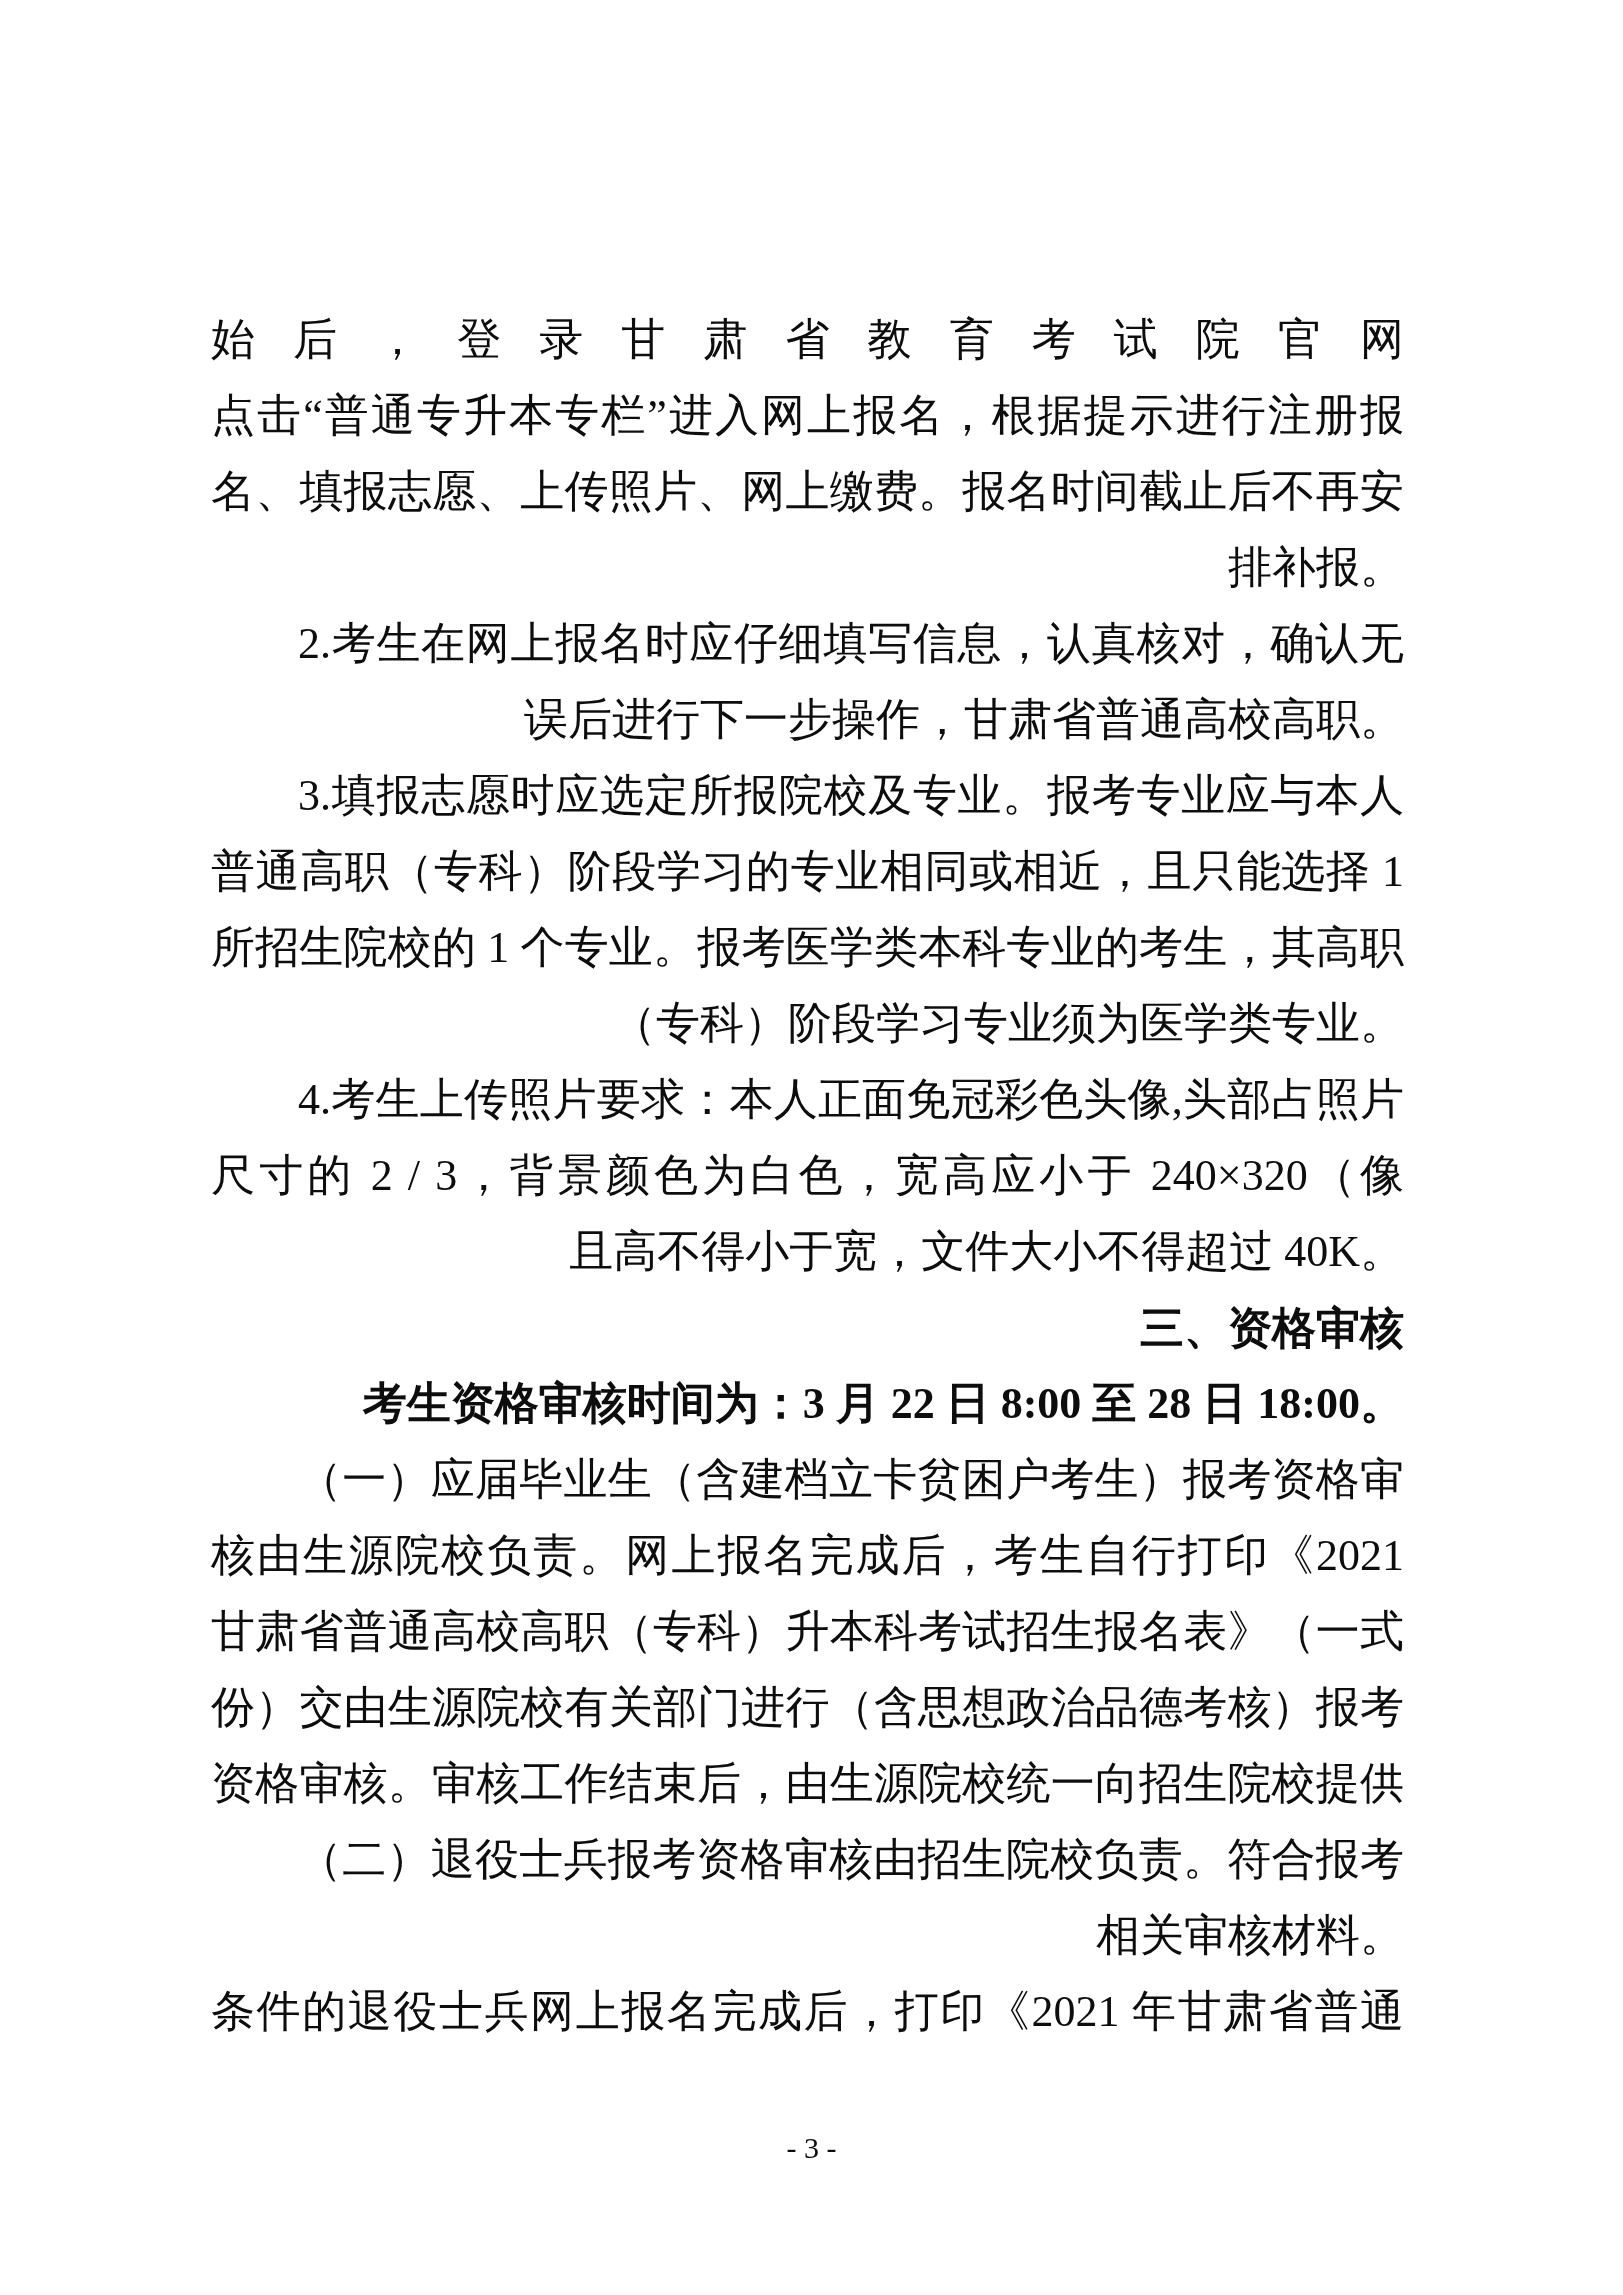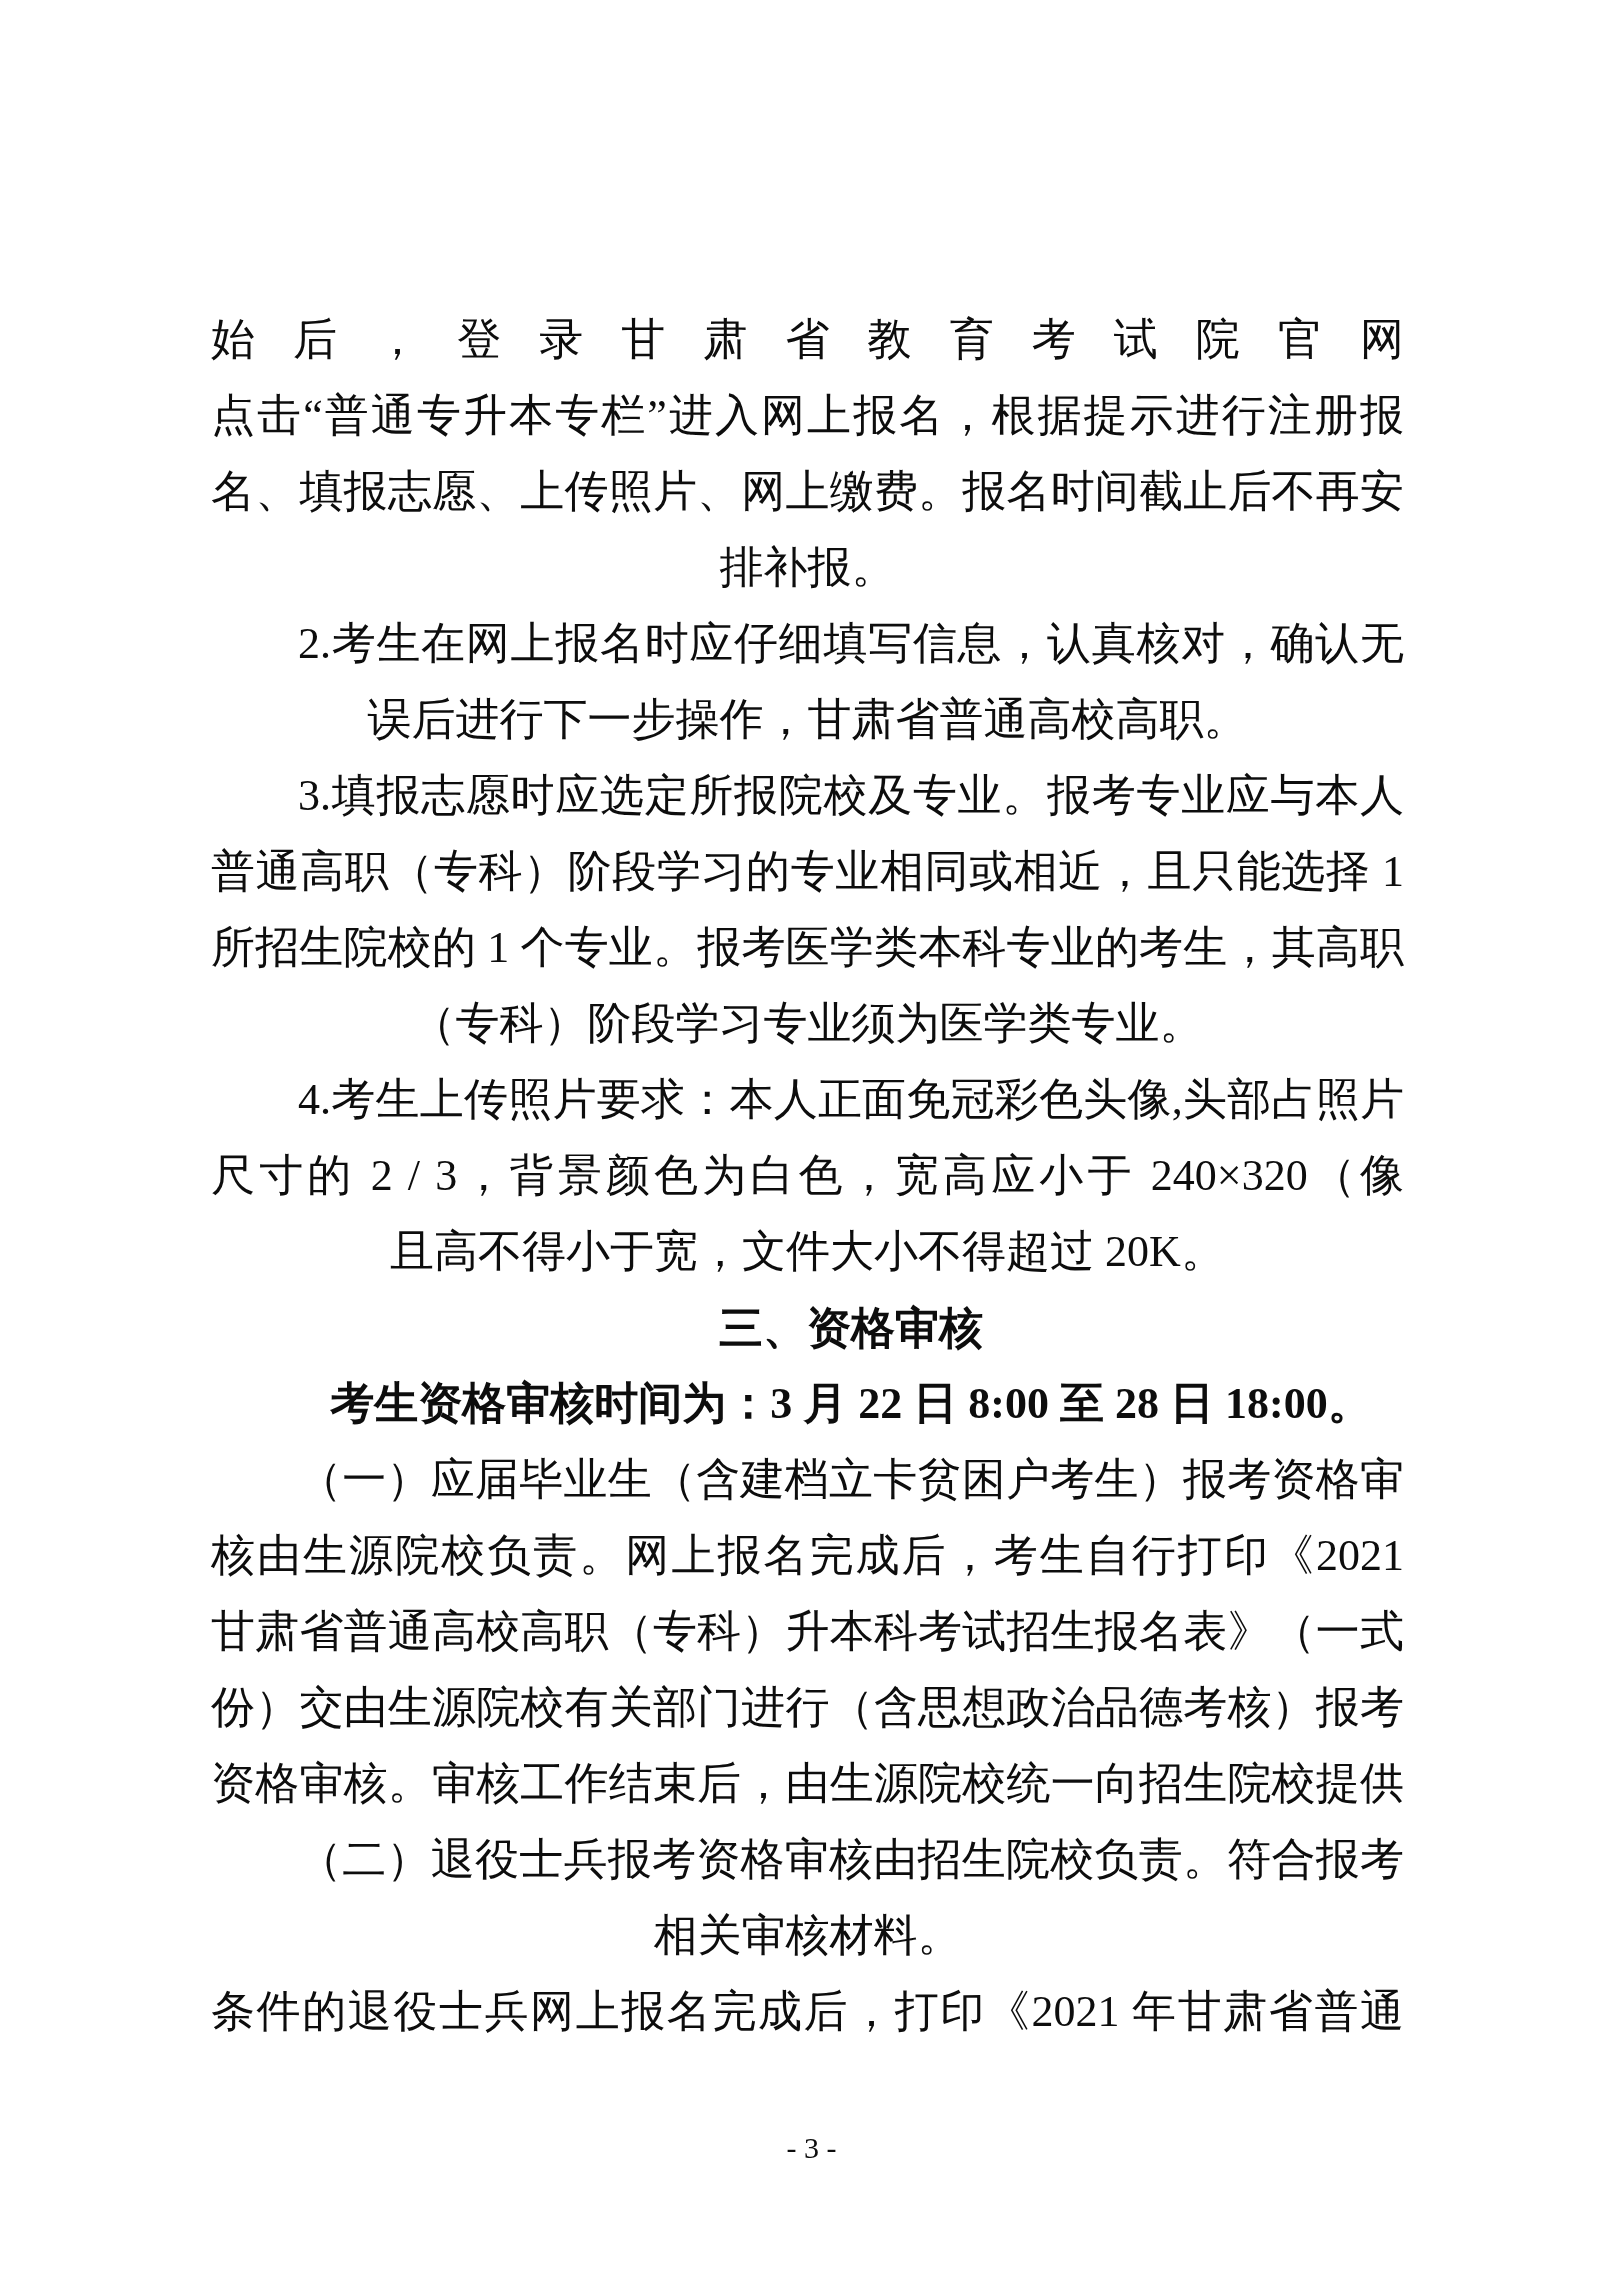--- a/index.html
+++ b/index.html
@@ -22,21 +22,21 @@
     top: 302px;
     width: 1193px;
   }
   .line {
     font-family: "Liberation Serif", "DejaVu Serif", serif;
     font-size: 44px;
     line-height: 76px;
     height: 76px;
     color: #0d0d0d;
     overflow: hidden;
-    text-align: center;
+    text-align: right;
     white-space: normal;
   }
   .fill {
     text-align: justify;
     text-align-last: justify;
   }
   .indent {
     text-indent: 87px;
   }
   .hei {
@@ -69,21 +69,21 @@
     <div class="line fill">名、填报志愿、上传照片、网上缴费。报名时间截止后不再安</div>
     <div class="line">排补报。</div>
     <div class="line fill indent">2.考生在网上报名时应仔细填写信息，认真核对，确认无</div>
     <div class="line">误后进行下一步操作，甘肃省普通高校高职。</div>
     <div class="line fill indent">3.填报志愿时应选定所报院校及专业。报考专业应与本人</div>
     <div class="line fill">普通高职（专科）阶段学习的专业相同或相近，且只能选择 1</div>
     <div class="line fill">所招生院校的 1 个专业。报考医学类本科专业的考生，其高职</div>
     <div class="line">（专科）阶段学习专业须为医学类专业。</div>
     <div class="line fill indent">4.考生上传照片要求：本人正面免冠彩色头像,头部占照片</div>
     <div class="line fill">尺寸的 2 / 3，背景颜色为白色，宽高应小于 240×320（像素），</div>
-    <div class="line">且高不得小于宽，文件大小不得超过 20K。</div>
+    <div class="line">且高不得小于宽，文件大小不得超过 40K。</div>
     <div class="line indent hei">三、资格审核</div>
     <div class="line indent boldserif">考生资格审核时间为：3 月 22 日 8:00 至 28 日 18:00。</div>
     <div class="line fill indent">（一）应届毕业生（含建档立卡贫困户考生）报考资格审</div>
     <div class="line fill">核由生源院校负责。网上报名完成后，考生自行打印《2021 年</div>
     <div class="line fill">甘肃省普通高校高职（专科）升本科考试招生报名表》（一式三</div>
     <div class="line fill">份）交由生源院校有关部门进行（含思想政治品德考核）报考</div>
     <div class="line fill">资格审核。审核工作结束后，由生源院校统一向招生院校提供</div>
     <div class="line fill indent">（二）退役士兵报考资格审核由招生院校负责。符合报考</div>
     <div class="line">相关审核材料。</div>
     <div class="line fill">条件的退役士兵网上报名完成后，打印《2021 年甘肃省普通高</div>

